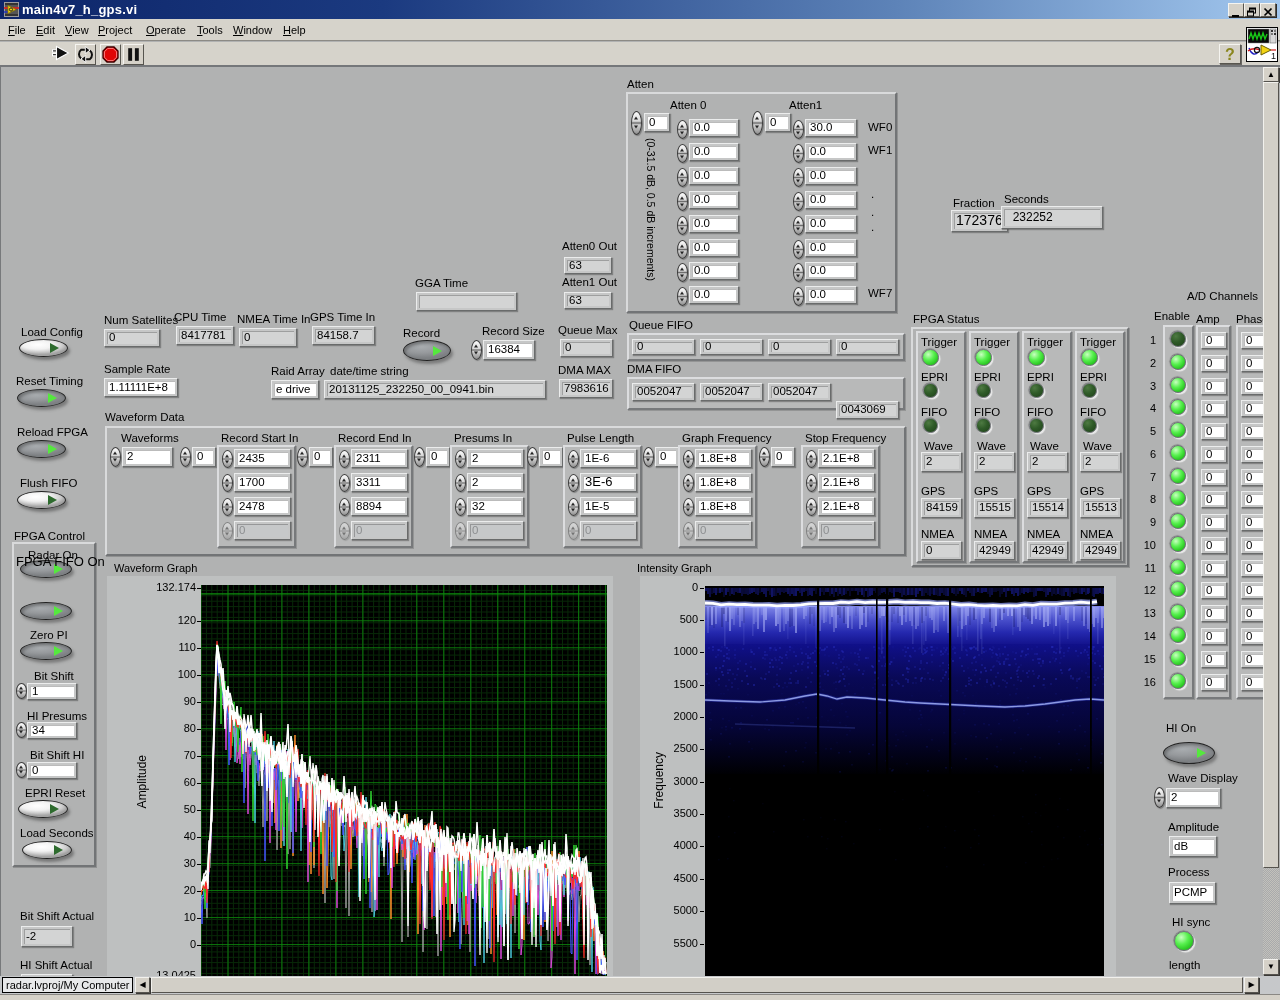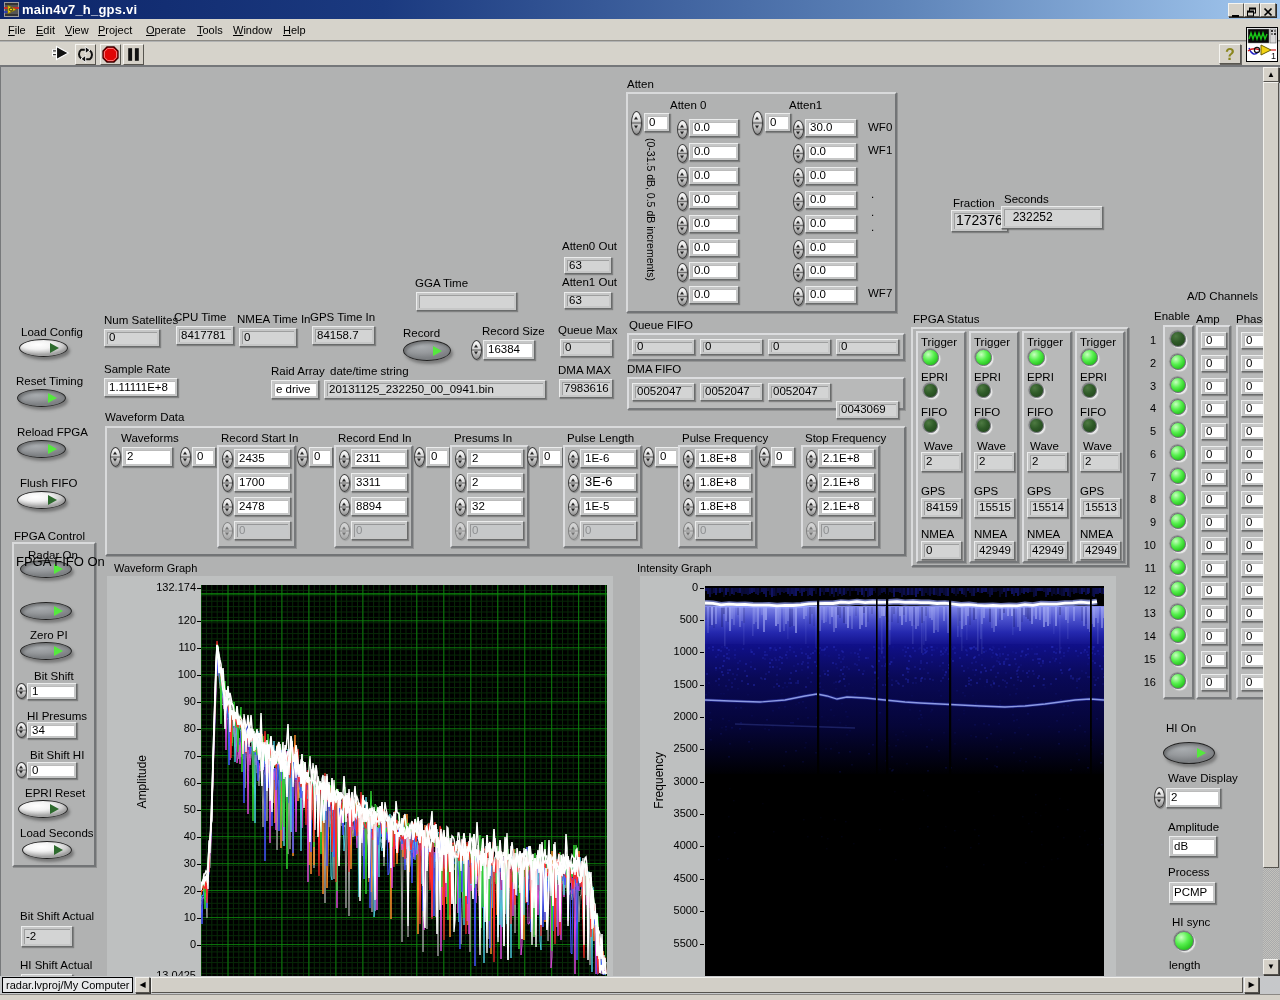--- a/index.html
+++ b/index.html
@@ -411,21 +411,21 @@
     <div class="v w" style="font-size:11.5px;line-height:12px">1E-5</div>
   </div>
 <div class="sp spd" style="left:568px;top:522px;height:18px"></div>
 <div class="nc" style="left:580px;top:521px;width:57px;height:19px">
     <div class="v dd" style="font-size:11.5px;line-height:12px">0</div>
   </div>
 <div class="sp " style="left:643px;top:447px;height:20px"></div>
 <div class="nc" style="left:655px;top:447px;width:24px;height:20px">
     <div class="v w" style="font-size:11.5px;line-height:13px">0</div>
   </div>
-<div class="lb" style="left:682px;top:432px;font-size:11.5px">Pulse Frequency</div>
+<div class="lb" style="left:682px;top:432px;font-size:11.5px">Graph Frequency</div>
 <div class="sub" style="left:678px;top:445px;width:79px;height:103px"></div>
 <div class="sp " style="left:683px;top:450px;height:18px"></div>
 <div class="nc" style="left:695px;top:449px;width:57px;height:19px">
     <div class="v w" style="font-size:11.5px;line-height:12px">1.8E+8</div>
   </div>
 <div class="sp " style="left:683px;top:474px;height:18px"></div>
 <div class="nc" style="left:695px;top:473px;width:57px;height:19px">
     <div class="v w" style="font-size:11.5px;line-height:12px">1.8E+8</div>
   </div>
 <div class="sp " style="left:683px;top:498px;height:18px"></div>

